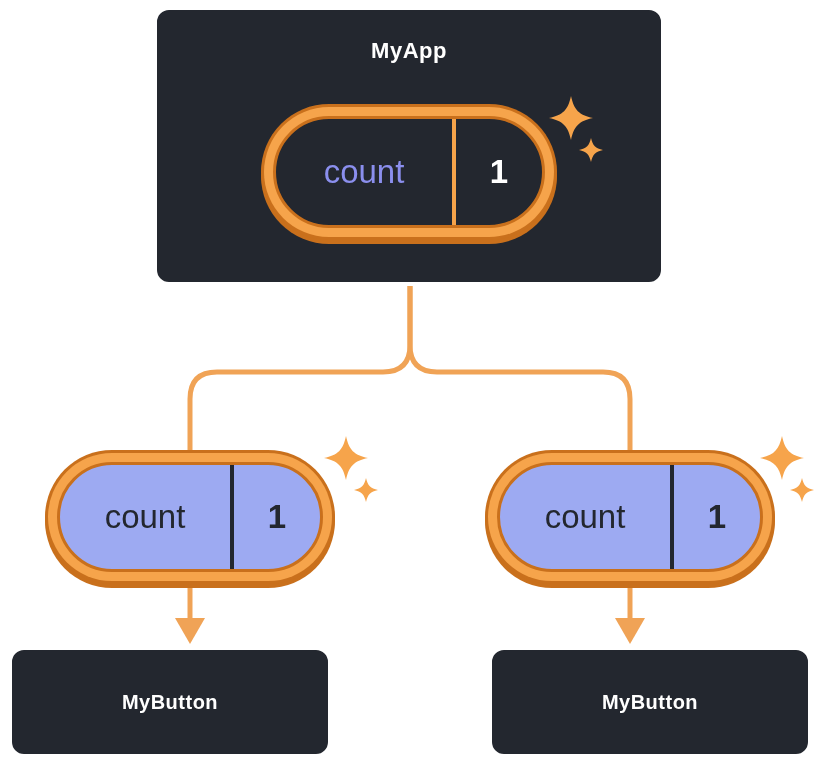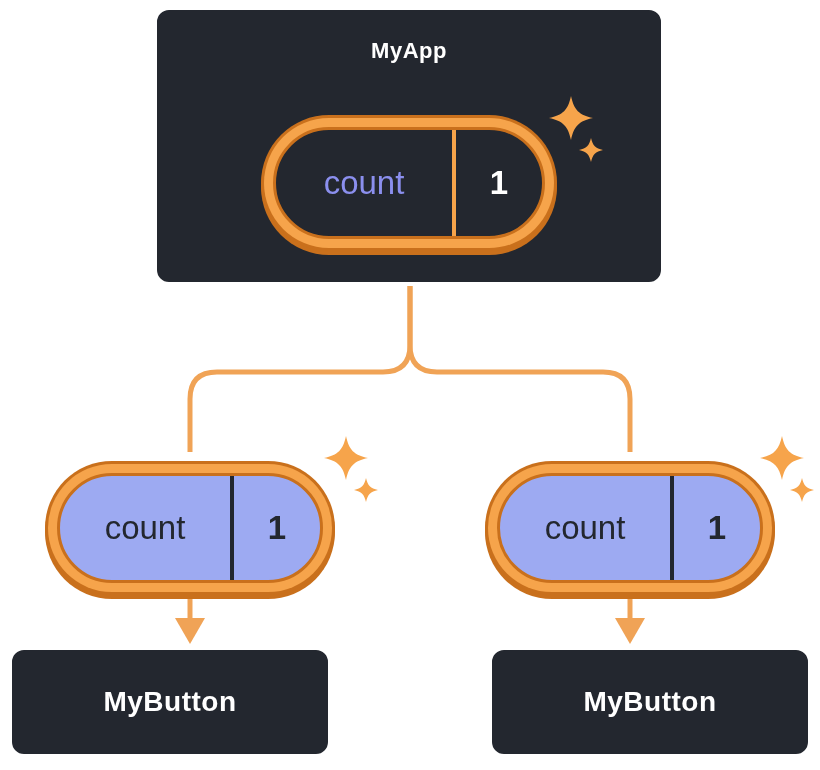--- a/index.html
+++ b/index.html
@@ -40,34 +40,33 @@
     position:absolute;left:0;top:28px;width:100%;
     text-align:center;
     color:var(--node-text);
     font-size:22px;font-weight:700;
     letter-spacing:.5px;
   }
   .node-button{
     left:10px;top:648px;width:320px;height:108px;
     display:flex;align-items:center;justify-content:center;
     color:var(--node-text);
-    font-size:28px;font-weight:700;
+    font-size:20px;font-weight:700;
     letter-spacing:.5px;
   }
   .node-button.right{left:490px;}
   .pill{
     position:absolute;
     display:flex;align-items:stretch;
     border-radius:999px;
     border:3px solid var(--ring-dark);
     box-shadow:
       0 0 0 9px var(--ring-light),
       0 0 0 12px var(--ring-dark),
       0 4px 0 12px var(--ring-dark);
-    margin-top: 11px;
   }
   .pill-root{
     left:50%;top:106px;transform:translateX(-50%);
     width:272px;height:112px;
     background:var(--pill-dark-fill);
   }
   .pill-child{
     top:462px;width:266px;height:110px;
     background:var(--pill-light-fill);
   }

